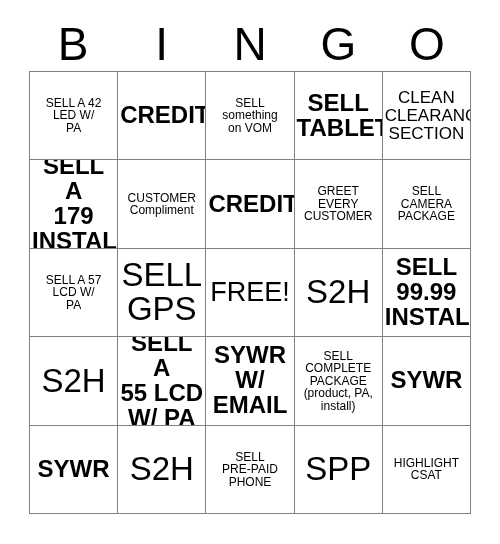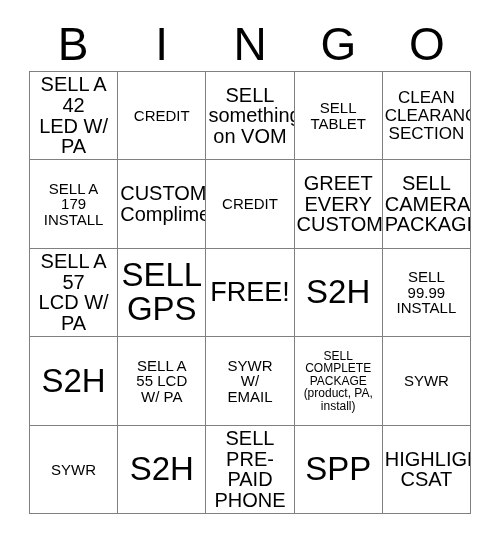--- a/index.html
+++ b/index.html
@@ -70,22 +70,22 @@
   .cell-text {
     width: 100%;
     line-height: 1.04;
     white-space: pre-line;
     word-break: normal;
   }
 
   
   .fs-xl   { font-size: 33px; }
   .fs-lg   { font-size: 27px; }
-  .fs-md   { font-size: 15px; }
-  .fs-sm   { font-size: 20px; }
+  .fs-md   { font-size: 24px; font-weight: bold; }
+  .fs-sm   { font-size: 12px; }
   .fs-xs   { font-size: 17px; }
   .fs-xxs  { font-size: 12px; }
 </style>
 </head>
 <body>
 
 <div id="card-wrap">
 
   <div id="bingo-header">
       <div class="header-letter">B</div>

